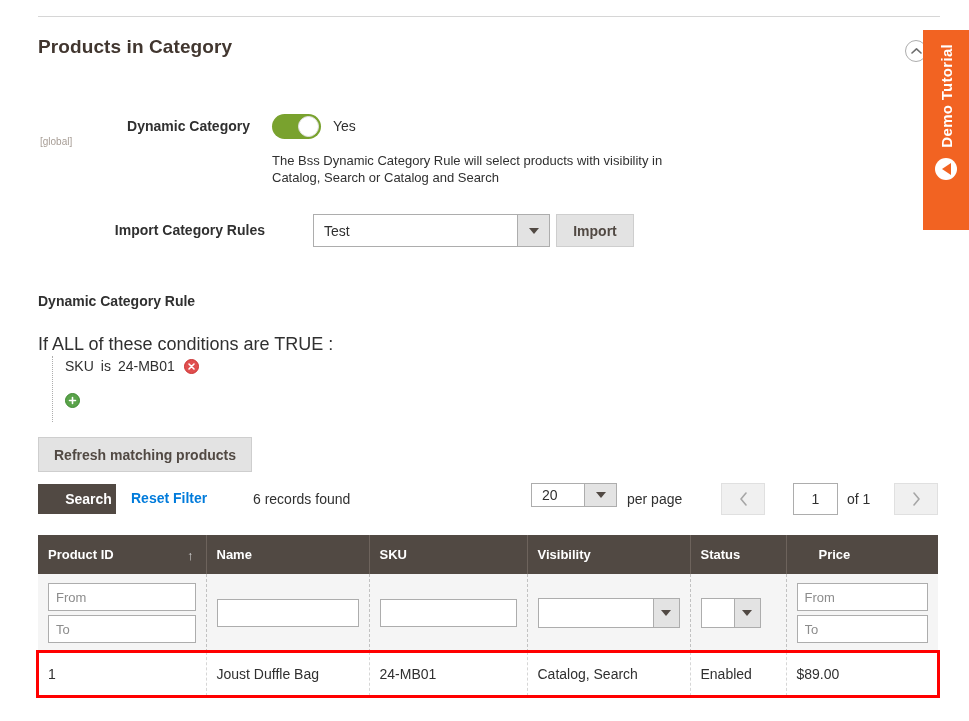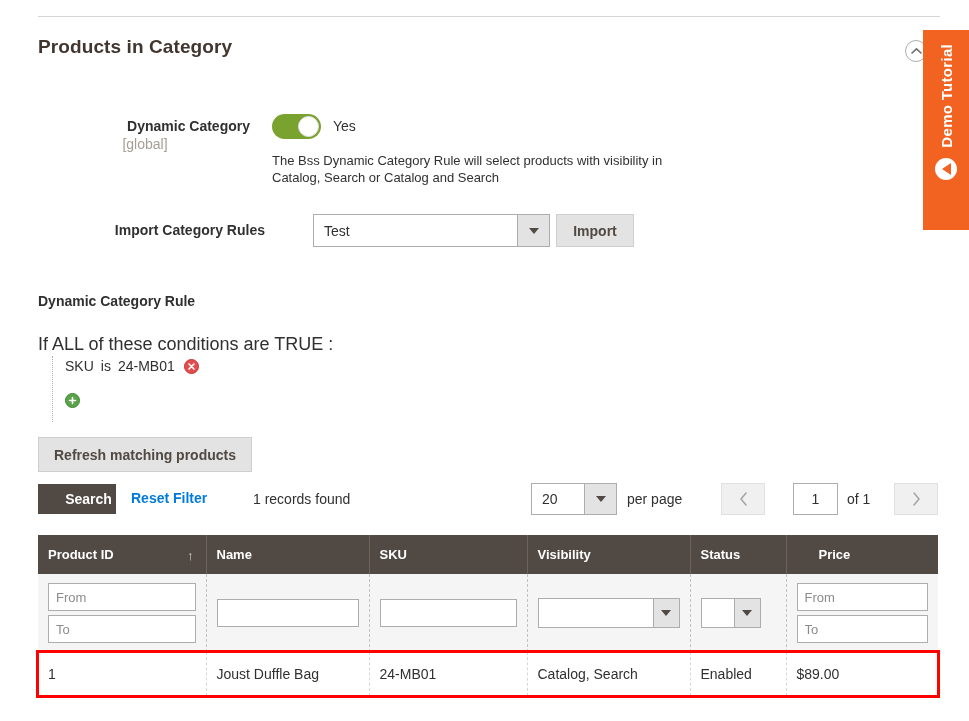--- a/index.html
+++ b/index.html
@@ -59,22 +59,22 @@
     width: 0; height: 0;
     border-top: 6px solid transparent;
     border-bottom: 6px solid transparent;
     border-right: 9px solid #f26322;
   }
   .field-label {
     position: absolute; text-align: right;
     font-size: 14px; font-weight: bold; color: #303030;
   }
   .field-scope {
-    position: absolute; text-align: center;
-    font-size: 14px; color: #a79d95;
+    position: absolute; text-align: left;
+    font-size: 10px; color: #a79d95;
   }
 
   .toggle {
     position: absolute; left: 272px; top: 114px;
     width: 49px; height: 25px; border-radius: 13px;
     background: #79a22e; cursor: pointer;
     display: flex; align-items: center; justify-content: flex-end;
     padding: 2px;
   }
   .toggle .knob {
@@ -166,21 +166,21 @@
     position: absolute; left: 131px; top: 490px;
     font-size: 14px; font-weight: bold; color: #007bdb; cursor: pointer;
   }
   .records-found {
     position: absolute; left: 253px; top: 491px;
     font-size: 14px; color: #303030;
   }
 
   .per-page-select {
     position: absolute; left: 531px; top: 483px;
-    width: 86px; height: 32px;
+    width: 86px; height: 24px;
   }
   .per-page-label {
     position: absolute; left: 627px; top: 491px;
     font-size: 14px; color: #303030;
   }
   .pager-btn {
     position: absolute; width: 44px; height: 32px; top: 483px;
     background: #f0f0f0; border: 1px solid #e0e0e0;
     display: flex; align-items: center; justify-content: center;
     cursor: pointer; color: #a6a6a6;
@@ -317,21 +317,21 @@
     <div class="icon-add">
       <svg width="9" height="9" viewBox="0 0 9 9">
           <path d="M4.5 1.5 L4.5 7.5 M1.5 4.5 L7.5 4.5" stroke="#fff" stroke-width="1.6" stroke-linecap="round"></path>
         </svg>
     </div>
   </div>
 
   <div class="btn btn-refresh">Refresh matching products</div>
   <div class="btn btn-search">Search</div>
   <div class="reset-filter">Reset Filter</div>
-  <div class="records-found">1 records found</div>
+  <div class="records-found">6 records found</div>
 
   <div class="select-box per-page-select">
     <div class="sel-value">20</div>
     <div class="sel-arrow">
         <div class="caret-down"></div>
       </div>
   </div>
   <div class="per-page-label">per page</div>
 
   <div class="pager-btn pager-prev">

